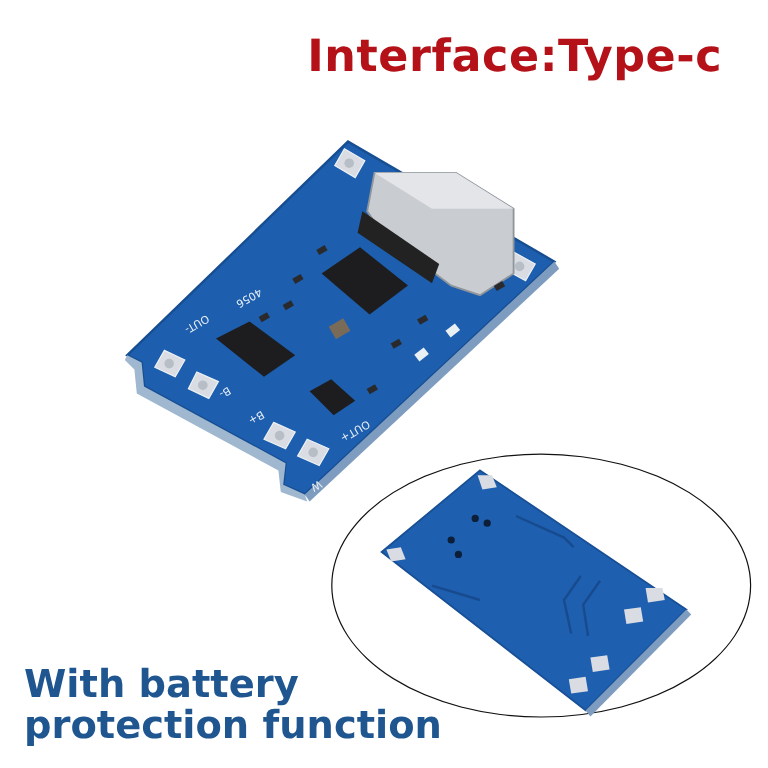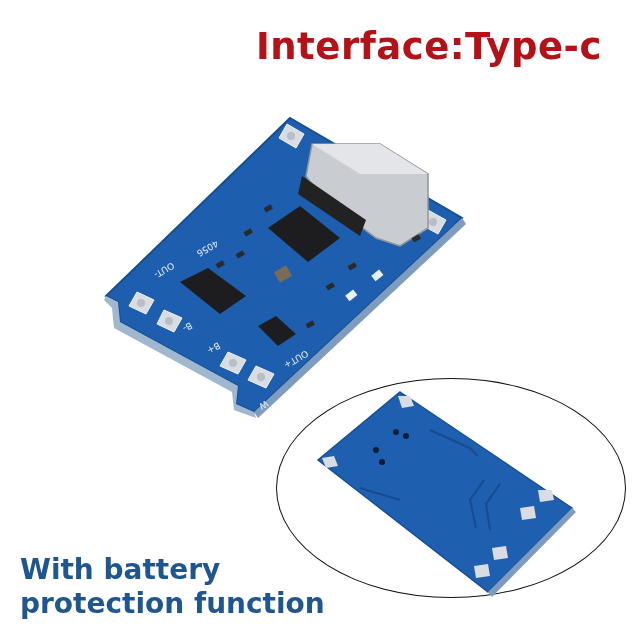--- a/index.html
+++ b/index.html
@@ -1,18 +1,18 @@
 <!DOCTYPE html>
 <html><head>
 <meta charset="utf-8">
 <style>
   html,body{margin:0;padding:0;background:#ffffff;}
   body{width:640px;height:640px;position:relative;overflow:hidden;font-family:"DejaVu Sans",sans-serif;}
   .title{position:absolute;left:256px;top:25px;font-size:37px;font-weight:bold;color:#b41218;letter-spacing:0.5px;white-space:nowrap;}
-  .caption{position:absolute;left:20px;top:553px;font-size:28px;font-weight:bold;color:#1f5690;line-height:34px;}
+  .caption{position:absolute;left:20px;top:553px;font-size:32px;font-weight:bold;color:#1f5690;line-height:34px;}
   .board-wrap{position:absolute;left:0;top:0;width:640px;height:640px;}
   .ellipse{position:absolute;left:276px;top:378px;width:350px;height:220px;border:1.5px solid #111;border-radius:50%;box-sizing:border-box;}
 </style>
 </head>
 <body>
 
 <div class="title">Interface:Type-c</div>
 
 <div class="board-wrap">
   <svg width="640" height="640" viewBox="0 0 640 640">

